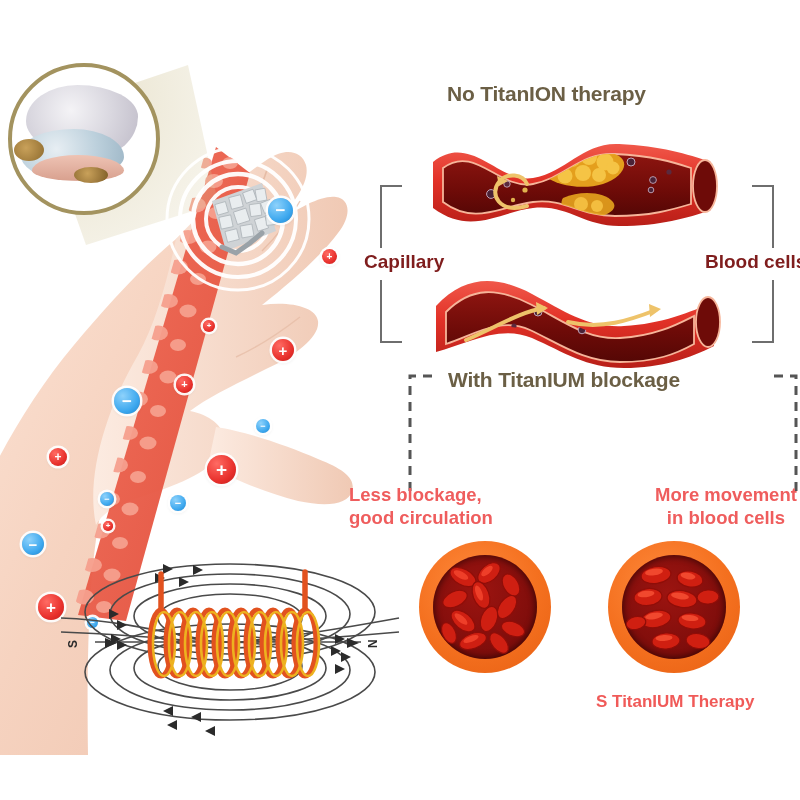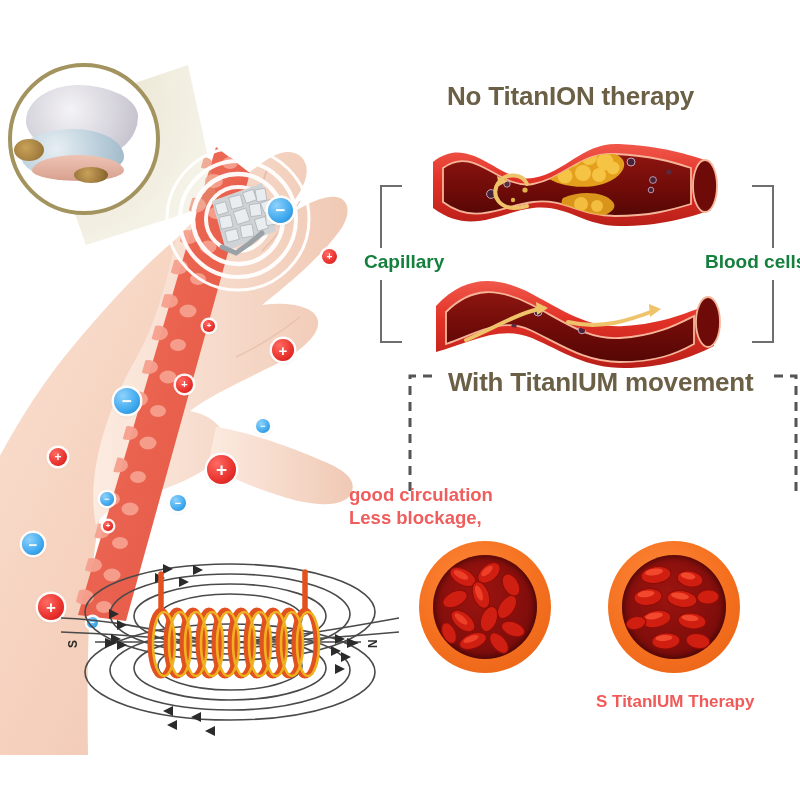--- a/index.html
+++ b/index.html
@@ -11,27 +11,27 @@
     position: relative;
   }
   #stage { position: absolute; inset: 0; width: 800px; height: 800px; }
 
   .abs { position: absolute; }
 
   
   .title-olive {
     color: #6b5f45;
     font-weight: bold;
-    font-size: 26px;
+    font-size: 21px;
     letter-spacing: -0.2px;
     white-space: nowrap;
     line-height: 1.1;
   }
   .label-red {
-    color: #15803d;
+    color: #7f1d1d;
     font-weight: bold;
     font-size: 19px;
     white-space: nowrap;
     line-height: 1.15;
   }
   .label-red-2 {
     color: #ef5d5d;
     font-weight: bold;
     font-size: 18.5px;
     line-height: 1.22;
@@ -346,32 +346,36 @@
       <circle cx="96" cy="58" r="2.6" fill="#5a2a3e"></circle>
     </g>
 
     <path d="M48,72 C80,58 102,44 126,40" stroke="#eec36a" stroke-width="4" fill="none" stroke-linecap="round"></path>
     <path d="M118,34 L130,40 L119,47 Z" fill="#eec36a"></path>
     <path d="M150,54 C184,62 212,52 238,42" stroke="#eec36a" stroke-width="4" fill="none" stroke-linecap="round"></path>
     <path d="M231,36 L243,41 L232,49 Z" fill="#eec36a"></path>
     <ellipse cx="290" cy="54" rx="12" ry="25" fill="#6e0b08" stroke="#f6b59a" stroke-width="1.8"></ellipse>
   </svg>
 
-  <div class="abs title-olive" style="left:448px; top:368px;">With TitanIUM movement</div>
+  <div class="abs title-olive" style="left:448px; top:368px;">With TitanIUM blockage</div>
 
   <svg class="abs" style="left:398px; top:370px;" width="410" height="130" viewBox="0 0 410 130">
     <path d="M34,6 L12,6 L12,124" stroke="#555555" stroke-width="3" fill="none" stroke-dasharray="9 7" stroke-linecap="butt"></path>
     <path d="M376,6 L398,6 L398,124" stroke="#555555" stroke-width="3" fill="none" stroke-dasharray="9 7" stroke-linecap="butt"></path>
   </svg>
 
   <div class="abs label-red-2" style="left:349px; top:484px;">
+    <div>Less blockage,</div>
     <div>good circulation</div>
-    <div>Less blockage,</div>
-  </div>
-
+  </div>
+
+  <div class="abs label-red-2" style="left:655px; top:484px; text-align:center;">
+    <div>More movement</div>
+    <div>in blood cells</div>
+  </div>
 
   <div class="abs cell-circle" style="left:419px; top:541px; width:132px; height:132px;">
     <div class="cell-circle-inner" style="width:104px; height:104px;">
       <svg width="104" height="104" viewBox="0 0 104 104">
         <g fill="#cf1f12" stroke="#8f0d08" stroke-width="1.2">
           <ellipse cx="30" cy="22" rx="14" ry="8" transform="rotate(28 30 22)"></ellipse>
           <ellipse cx="56" cy="18" rx="13" ry="8" transform="rotate(-40 56 18)"></ellipse>
           <ellipse cx="78" cy="30" rx="12" ry="7.5" transform="rotate(60 78 30)"></ellipse>
           <ellipse cx="22" cy="44" rx="13" ry="7.5" transform="rotate(-25 22 44)"></ellipse>
           <ellipse cx="48" cy="40" rx="14" ry="8" transform="rotate(70 48 40)"></ellipse>

